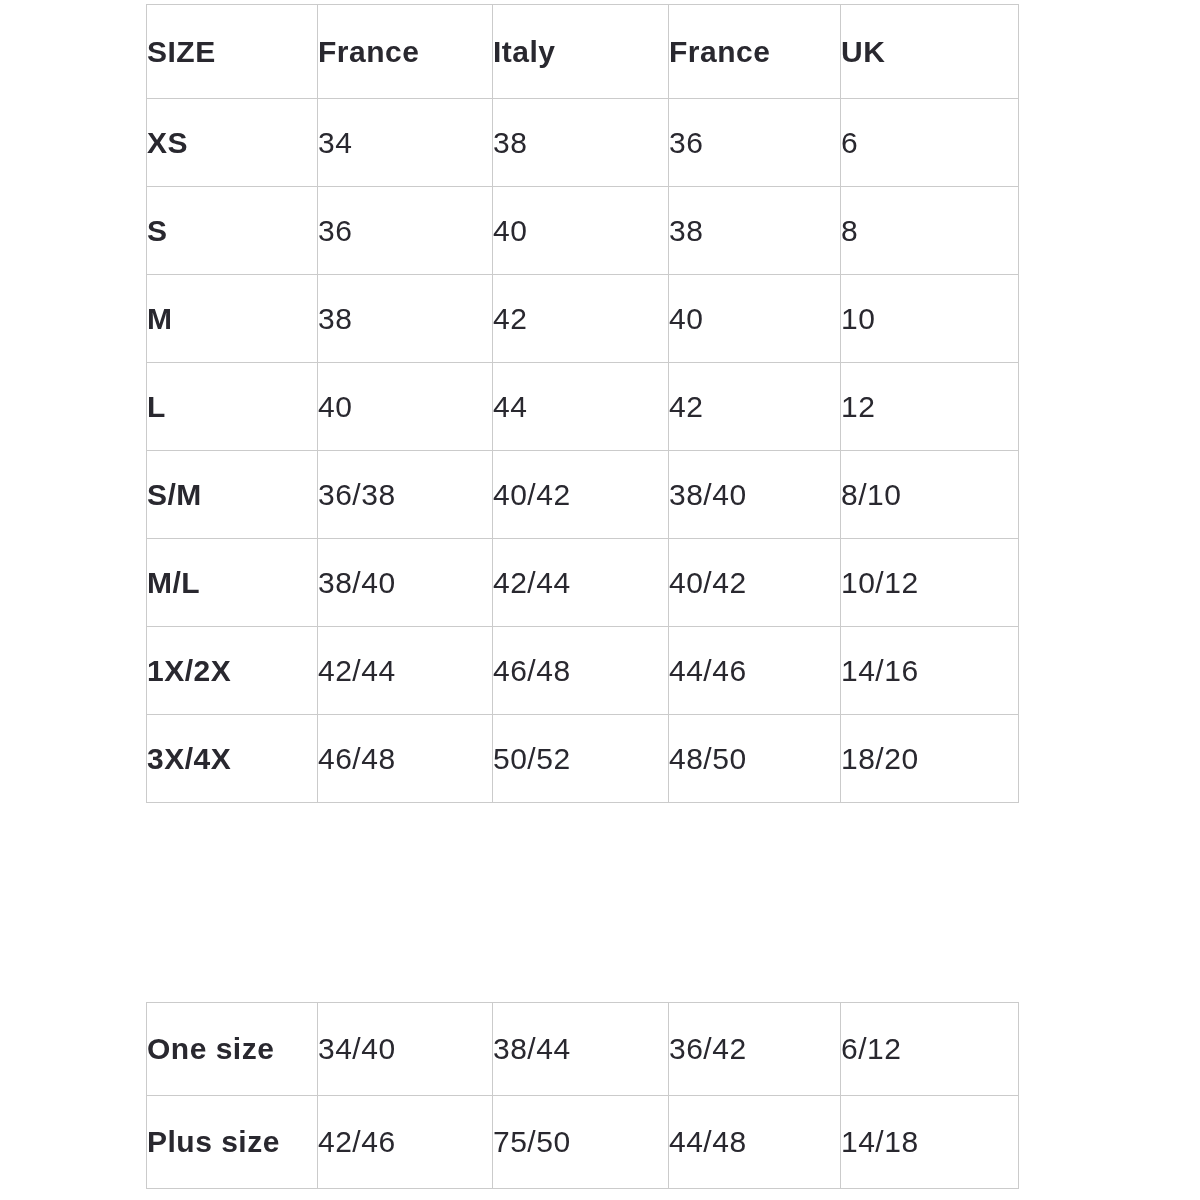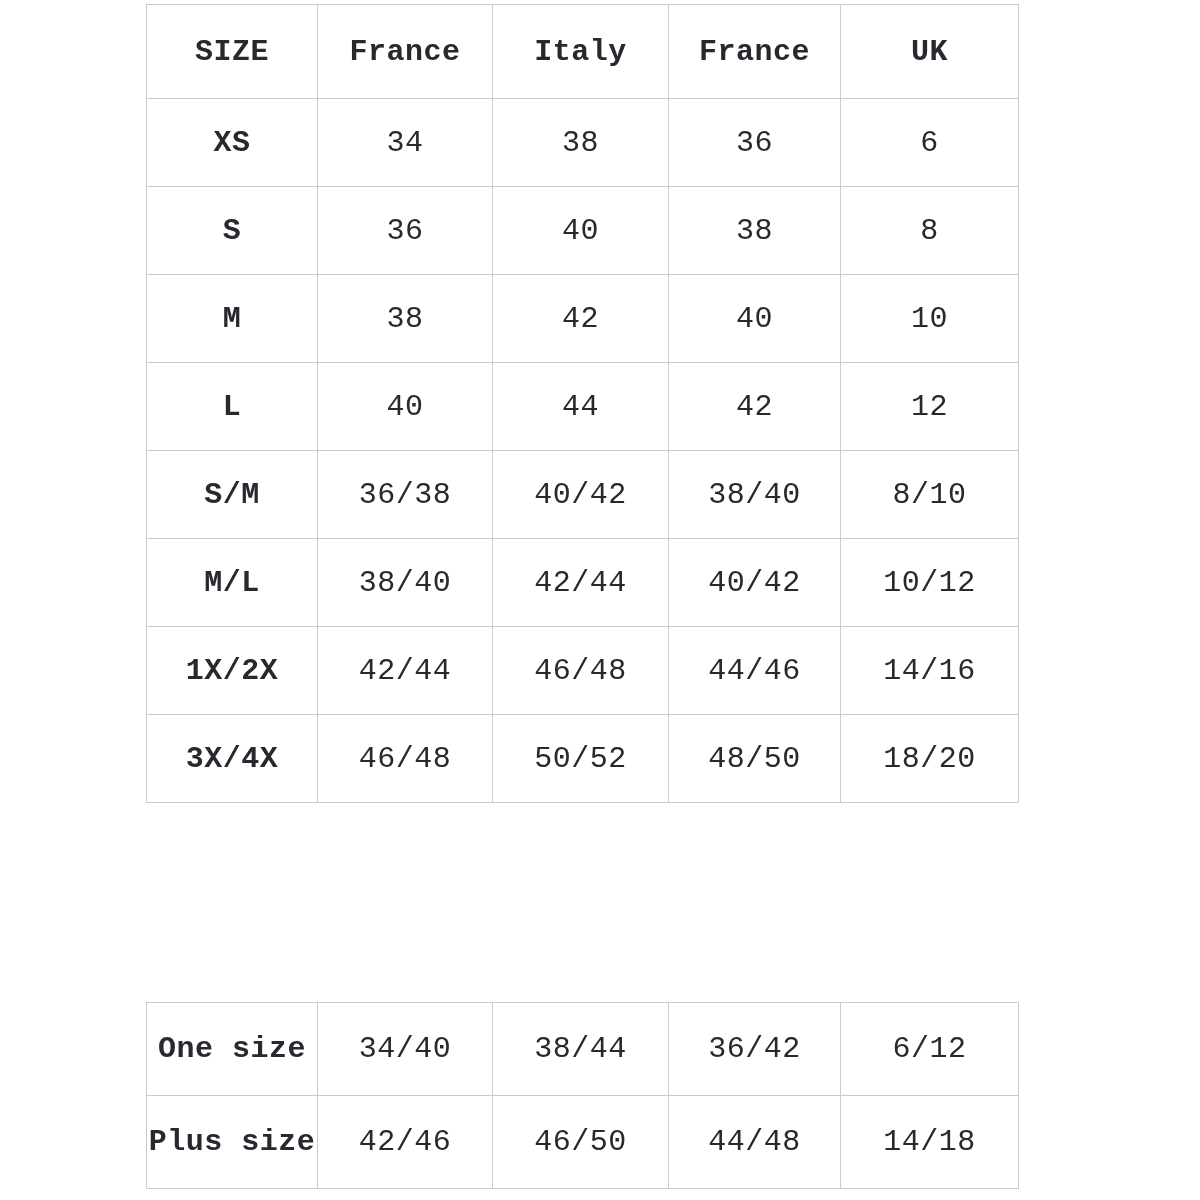--- a/index.html
+++ b/index.html
@@ -21,30 +21,29 @@
     width: 872px;
     border-collapse: collapse;
     table-layout: fixed;
     background: #ffffff;
   }
   #main-table { top: 4px; }
   #special-table { top: 1002px; }
   table.size-table th,
   table.size-table td {
     border: 1px solid #cbcbcb;
-    text-align: center;
+    text-align: left;
     vertical-align: middle;
     padding: 0;
     font-size: 30px;
     letter-spacing: 0.5px;
     color: #29282f;
     font-weight: normal;
     overflow: hidden;
     white-space: nowrap;
-    font-family: Liberation Mono, monospace;
   }
   table.size-table th,
   table.size-table td.label {
     font-weight: 700;
   }
   #main-table tr.header-row { height: 94px; }
   #main-table tr.data-row   { height: 88px; }
   #special-table tr.data-row { height: 93px; padding-left: 16px; }
 </style>
 </head>
@@ -139,20 +138,20 @@
       <tr class="data-row">
         <td class="label">One size</td>
         <td>34/40</td>
         <td>38/44</td>
         <td>36/42</td>
         <td>6/12</td>
       </tr>
       <tr class="data-row">
         <td class="label">Plus size</td>
         <td>42/46</td>
-        <td>46/50</td>
+        <td>75/50</td>
         <td>44/48</td>
         <td>14/18</td>
       </tr>
     </tbody>
   </table>
 
 </div>
 
 </body></html>

